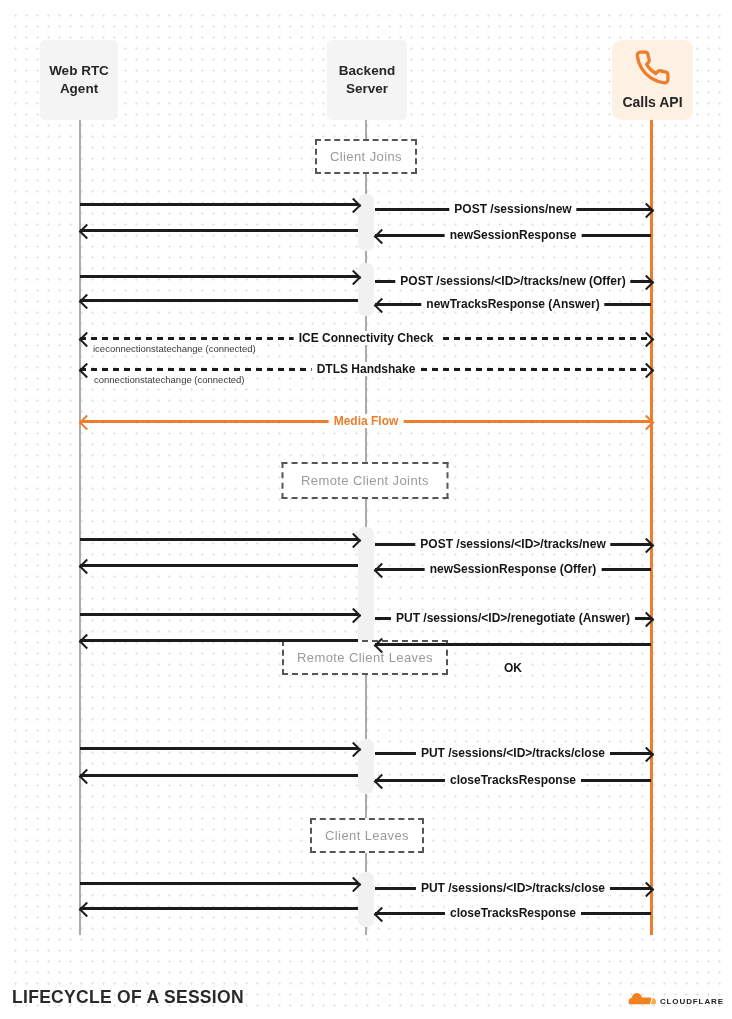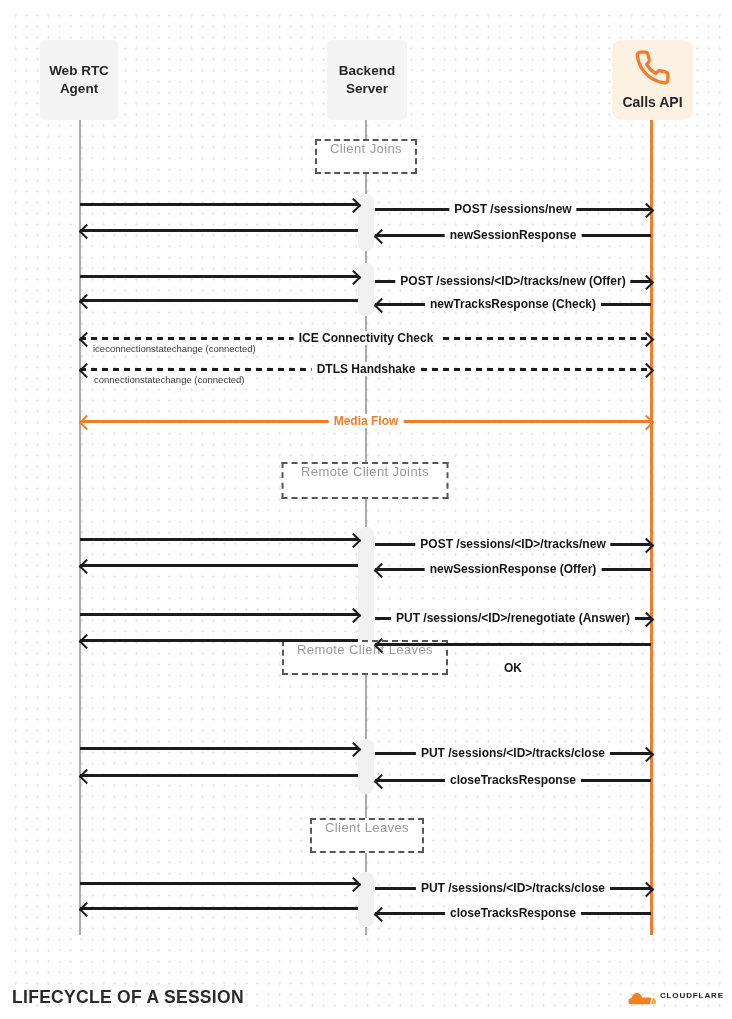--- a/index.html
+++ b/index.html
@@ -13,38 +13,38 @@
          text-align:center;font-weight:700;font-size:13.5px;line-height:1.35;color:#27272a;}
   .actor.gray{background:#f4f4f5;border-radius:5px;}
   .actor.cream{background:#fcf1e2;border-radius:9px;}
   
   .lifeline{position:absolute;width:2px;top:120px;height:815px;background:#ababab;}
   .lifeline.orange{background:#ee7d2c;width:2.5px;}
   
   .act{position:absolute;left:358px;width:16px;background:#f1f1f2;border-radius:7px;}
   
   .phase{position:absolute;transform:translateX(-50%);border:2px dashed #565656;background:#ffffff;
-         display:flex;align-items:flex-start;justify-content:center;
+         display:flex;align-items:center;justify-content:center;
          font-weight:500;font-size:13px;letter-spacing:.4px;color:#9a9a9a;white-space:nowrap;}
   
   .seg{position:absolute;height:2.5px;background:#1c1c1c;}
   .seg.dashed{background:repeating-linear-gradient(90deg,#1c1c1c 0 6px,transparent 6px 11px);}
   .seg.orange{background:#ee7d2c;}
   .ch{position:absolute;width:9px;height:9px;border-top:2.6px solid #1c1c1c;border-right:2.6px solid #1c1c1c;}
   .ch.r{transform:rotate(45deg);}
   .ch.l{transform:rotate(-135deg);}
   .ch.orange{border-color:#ee7d2c;}
   .mlabel{position:absolute;transform:translate(-50%,-50%);font-weight:700;font-size:12px;color:#151515;
           background:#ffffff;padding:0 5px;white-space:nowrap;}
   .mlabel.orange{color:#ee7d2c;}
   .sublabel{position:absolute;font-weight:400;font-size:9.5px;color:#3a3a3a;background:#ffffff;
             padding:0 2px;white-space:nowrap;}
   
   .title{position:absolute;left:12px;top:987px;font-weight:800;font-size:17.5px;letter-spacing:.3px;color:#2a2a2a;}
-  .brand{position:absolute;right:8px;top:991px;display:flex;align-items:flex-start;gap:3px;}
+  .brand{position:absolute;right:8px;top:991px;display:flex;align-items:flex-end;gap:3px;}
   .brand-text{font-weight:800;font-size:8px;letter-spacing:.9px;color:#1d1d1f;}
 </style>
 </head>
 <body>
 
 <div id="stage">
   <div id="dots"></div>
 
   <div class="lifeline" style="left:78.5px"></div>
   <div class="lifeline" style="left:365px"></div>
@@ -106,21 +106,21 @@
     <div class="seg" style="left:375px;top:280px;width:276px"></div>
     <span class="ch r" style="left:641px;top:276.8px"></span>
     <span class="mlabel" style="left:513px;top:281px">POST /sessions/&lt;ID&gt;/tracks/new (Offer)</span>
   </div>
 
   <div>
     <div class="seg" style="left:375px;top:303px;width:276px"></div>
     <span class="ch l" style="left:376px;top:299.8px"></span>
     <div class="seg" style="left:80px;top:299px;width:278px"></div>
     <span class="ch l" style="left:81px;top:295.8px"></span>
-    <span class="mlabel" style="left:513px;top:304px">newTracksResponse (Check)</span>
+    <span class="mlabel" style="left:513px;top:304px">newTracksResponse (Answer)</span>
   </div>
 
   <div>
     <div class="seg dashed" style="left:80px;top:337px;width:571px"></div>
     <span class="ch l" style="left:81px;top:333.8px"></span>
     <span class="ch r" style="left:641px;top:333.8px"></span>
     <span class="mlabel" style="left:366px;top:338px">ICE Connectivity Check</span>
     <span class="sublabel" style="left:91px;top:343px">iceconnectionstatechange (connected)</span>
   </div>
 

